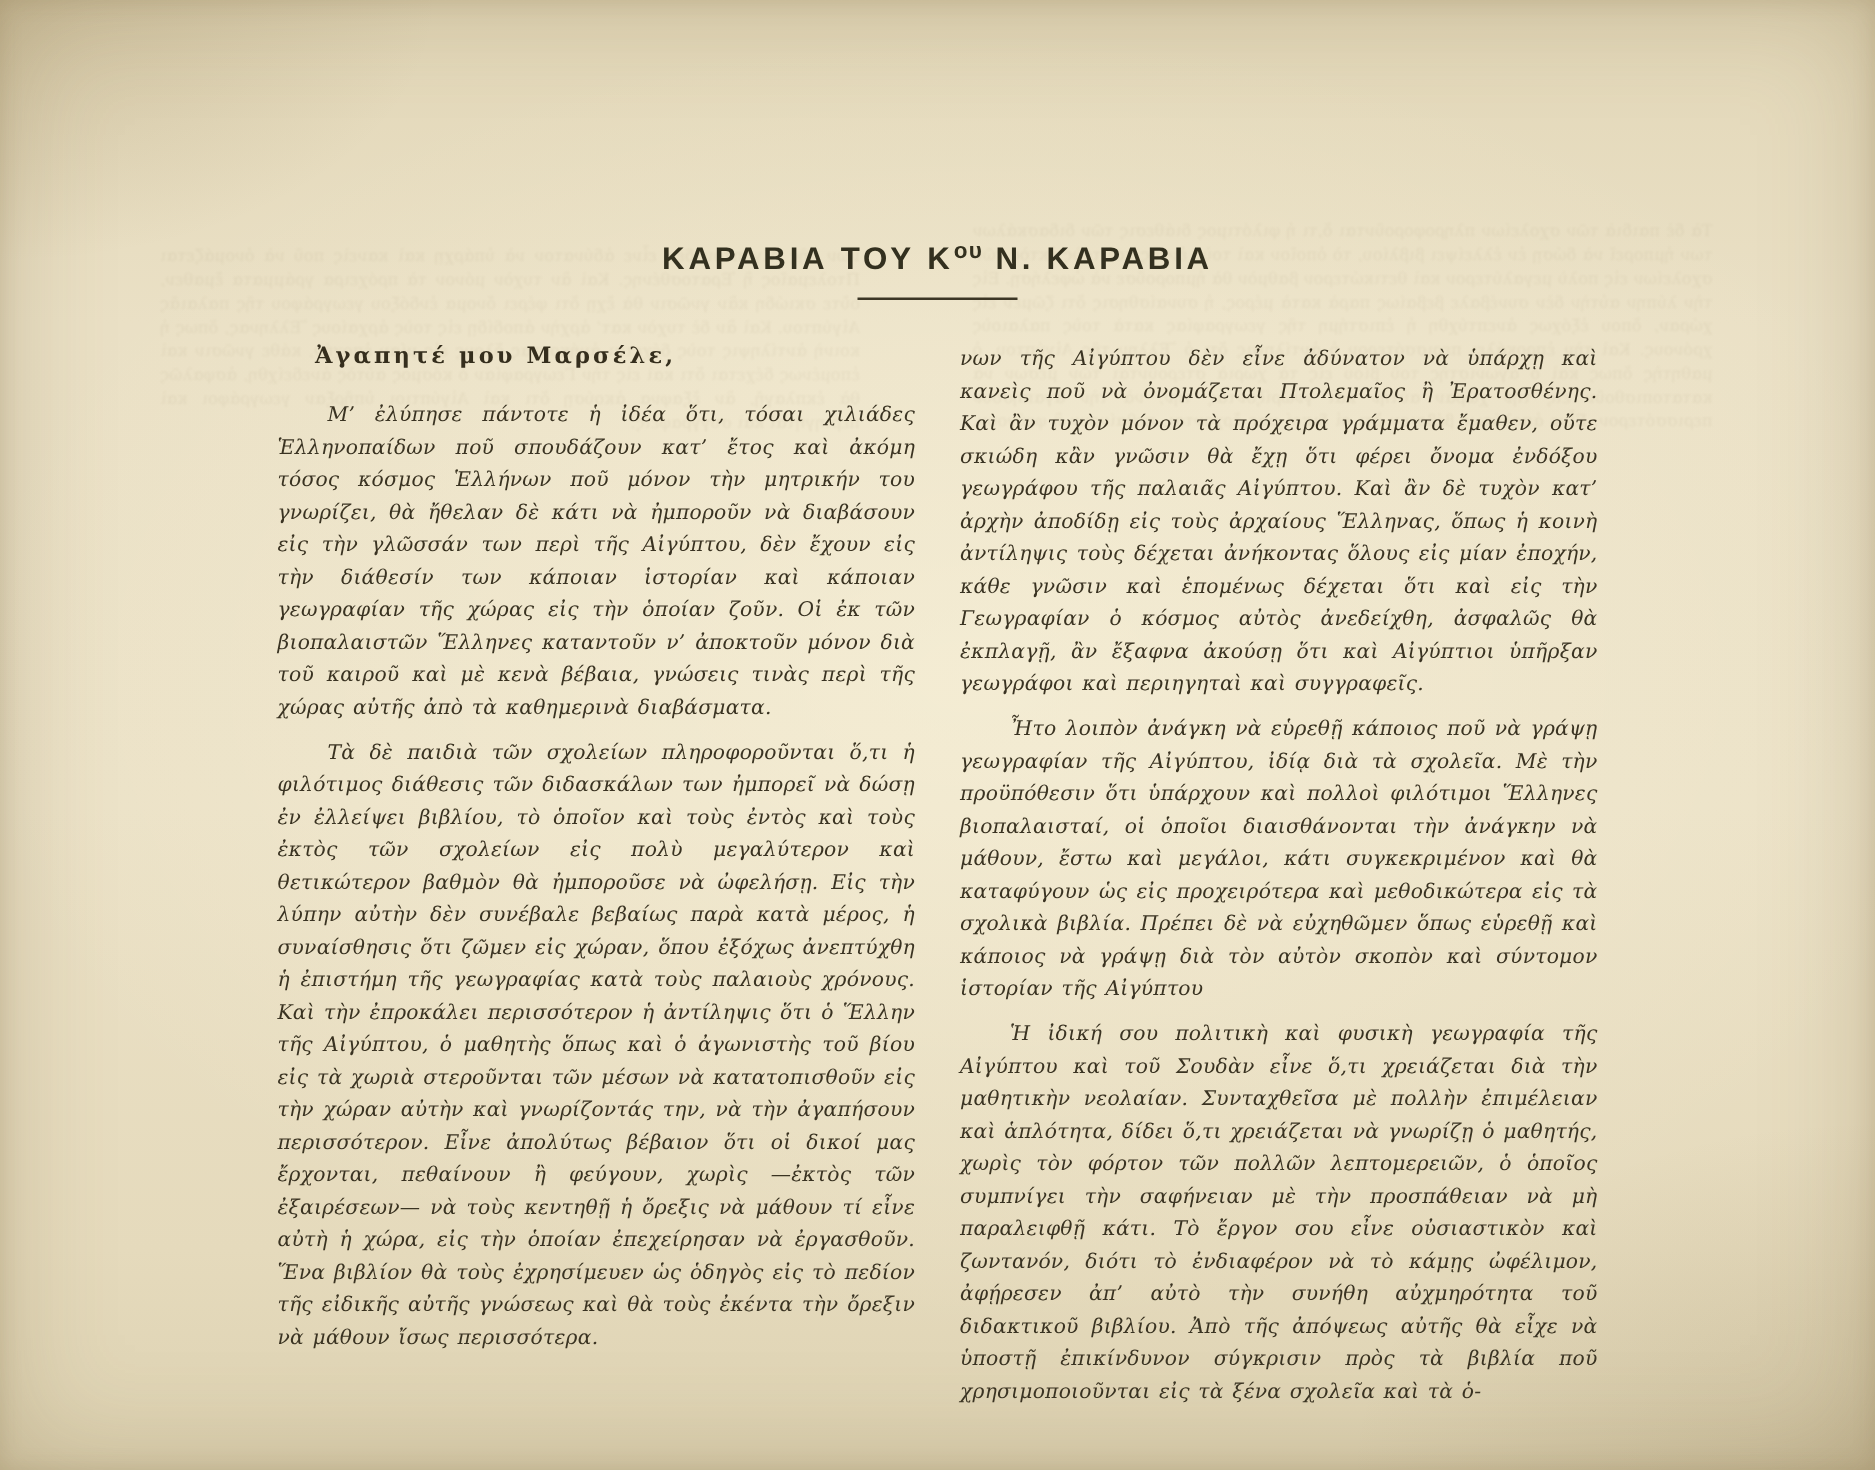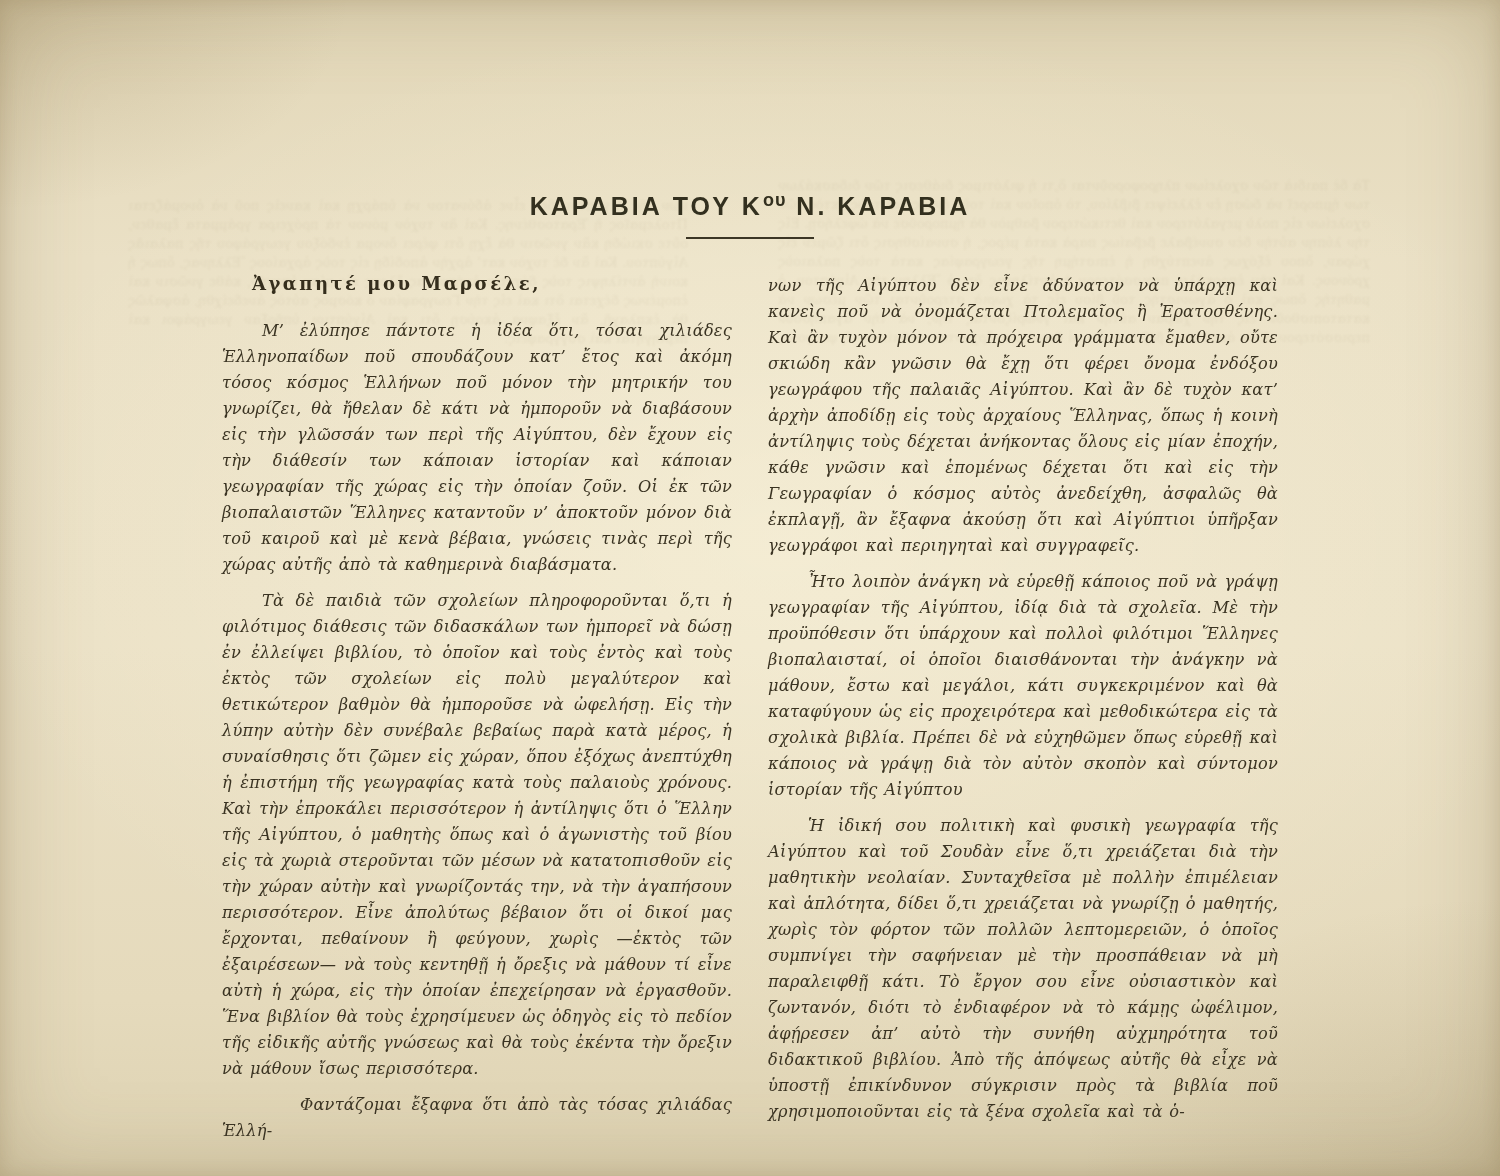--- a/index.html
+++ b/index.html
@@ -108,21 +108,20 @@
     <h1 class="title"><span>ΚΑΡΑΒΙΑ ΤΟΥ Κ</span><sup>ου</sup><span> Ν. ΚΑΡΑΒΙΑ</span></h1>
 
     <div class="rule"></div>
 
     <div class="columns">
 
       <div class="col">
         <p class="salutation">Ἀγαπητέ μου Μαρσέλε,</p>
         <p class="para indent">Μ’ ἐλύπησε πάντοτε ἡ ἰδέα ὅτι, τόσαι χιλιάδες Ἑλληνοπαίδων ποῦ σπουδάζουν κατ’ ἔτος καὶ ἀκόμη τόσος κόσμος Ἑλλήνων ποῦ μόνον τὴν μητρικήν του γνωρίζει, θὰ ἤθελαν δὲ κάτι νὰ ἠμποροῦν νὰ διαβάσουν εἰς τὴν γλῶσσάν των περὶ τῆς Αἰγύπτου, δὲν ἔχουν εἰς τὴν διάθεσίν των κάποιαν ἱστορίαν καὶ κάποιαν γεωγραφίαν τῆς χώρας εἰς τὴν ὁποίαν ζοῦν. Οἱ ἐκ τῶν βιοπαλαιστῶν Ἕλληνες καταντοῦν ν’ ἀποκτοῦν μόνον διὰ τοῦ καιροῦ καὶ μὲ κενὰ βέβαια, γνώσεις τινὰς περὶ τῆς χώρας αὐτῆς ἀπὸ τὰ καθημερινὰ διαβάσματα.</p>
         <p class="para indent">Τὰ δὲ παιδιὰ τῶν σχολείων πληροφοροῦνται ὅ,τι ἡ φιλότιμος διάθεσις τῶν διδασκάλων των ἠμπορεῖ νὰ δώσῃ ἐν ἐλλείψει βιβλίου, τὸ ὁποῖον καὶ τοὺς ἐντὸς καὶ τοὺς ἐκτὸς τῶν σχολείων εἰς πολὺ μεγαλύτερον καὶ θετικώτερον βαθμὸν θὰ ἠμποροῦσε νὰ ὠφελήσῃ. Εἰς τὴν λύπην αὐτὴν δὲν συνέβαλε βεβαίως παρὰ κατὰ μέρος, ἡ συναίσθησις ὅτι ζῶμεν εἰς χώραν, ὅπου ἐξόχως ἀνεπτύχθη ἡ ἐπιστήμη τῆς γεωγραφίας κατὰ τοὺς παλαιοὺς χρόνους. Καὶ τὴν ἐπροκάλει περισσότερον ἡ ἀντίληψις ὅτι ὁ Ἕλλην τῆς Αἰγύπτου, ὁ μαθητὴς ὅπως καὶ ὁ ἀγωνιστὴς τοῦ βίου εἰς τὰ χωριὰ στεροῦνται τῶν μέσων νὰ κατατοπισθοῦν εἰς τὴν χώραν αὐτὴν καὶ γνωρίζοντάς την, νὰ τὴν ἀγαπήσουν περισσότερον. Εἶνε ἀπολύτως βέβαιον ὅτι οἱ δικοί μας ἔρχονται, πεθαίνουν ἢ φεύγουν, χωρὶς —ἐκτὸς τῶν ἐξαιρέσεων— νὰ τοὺς κεντηθῇ ἡ ὄρεξις νὰ μάθουν τί εἶνε αὐτὴ ἡ χώρα, εἰς τὴν ὁποίαν ἐπεχείρησαν νὰ ἐργασθοῦν. Ἕνα βιβλίον θὰ τοὺς ἐχρησίμευεν ὡς ὁδηγὸς εἰς τὸ πεδίον τῆς εἰδικῆς αὐτῆς γνώσεως καὶ θὰ τοὺς ἐκέντα τὴν ὄρεξιν νὰ μάθουν ἴσως περισσότερα.</p>
-        <p class="para center-start">Φαντάζομαι ἔξαφνα ὅτι ἀπὸ τὰς τόσας χιλιάδας Ἑλλή-</p>
       </div>
 
       <div class="col">
         <p class="para">νων τῆς Αἰγύπτου δὲν εἶνε ἀδύνατον νὰ ὑπάρχῃ καὶ κανεὶς ποῦ νὰ ὀνομάζεται Πτολεμαῖος ἢ Ἐρατοσθένης. Καὶ ἂν τυχὸν μόνον τὰ πρόχειρα γράμματα ἔμαθεν, οὔτε σκιώδη κἂν γνῶσιν θὰ ἔχῃ ὅτι φέρει ὄνομα ἐνδόξου γεωγράφου τῆς παλαιᾶς Αἰγύπτου. Καὶ ἂν δὲ τυχὸν κατ’ ἀρχὴν ἀποδίδῃ εἰς τοὺς ἀρχαίους Ἕλληνας, ὅπως ἡ κοινὴ ἀντίληψις τοὺς δέχεται ἀνήκοντας ὅλους εἰς μίαν ἐποχήν, κάθε γνῶσιν καὶ ἑπομένως δέχεται ὅτι καὶ εἰς τὴν Γεωγραφίαν ὁ κόσμος αὐτὸς ἀνεδείχθη, ἀσφαλῶς θὰ ἐκπλαγῇ, ἂν ἔξαφνα ἀκούσῃ ὅτι καὶ Αἰγύπτιοι ὑπῆρξαν γεωγράφοι καὶ περιηγηταὶ καὶ συγγραφεῖς.</p>
         <p class="para indent">Ἦτο λοιπὸν ἀνάγκη νὰ εὑρεθῇ κάποιος ποῦ νὰ γράψῃ γεωγραφίαν τῆς Αἰγύπτου, ἰδίᾳ διὰ τὰ σχολεῖα. Μὲ τὴν προϋπόθεσιν ὅτι ὑπάρχουν καὶ πολλοὶ φιλότιμοι Ἕλληνες βιοπαλαισταί, οἱ ὁποῖοι διαισθάνονται τὴν ἀνάγκην νὰ μάθουν, ἔστω καὶ μεγάλοι, κάτι συγκεκριμένον καὶ θὰ καταφύγουν ὡς εἰς προχειρότερα καὶ μεθοδικώτερα εἰς τὰ σχολικὰ βιβλία. Πρέπει δὲ νὰ εὐχηθῶμεν ὅπως εὑρεθῇ καὶ κάποιος νὰ γράψῃ διὰ τὸν αὐτὸν σκοπὸν καὶ σύντομον ἱστορίαν τῆς Αἰγύπτου</p>
         <p class="para indent">Ἡ ἰδική σου πολιτικὴ καὶ φυσικὴ γεωγραφία τῆς Αἰγύπτου καὶ τοῦ Σουδὰν εἶνε ὅ,τι χρειάζεται διὰ τὴν μαθητικὴν νεολαίαν. Συνταχθεῖσα μὲ πολλὴν ἐπιμέλειαν καὶ ἁπλότητα, δίδει ὅ,τι χρειάζεται νὰ γνωρίζῃ ὁ μαθητής, χωρὶς τὸν φόρτον τῶν πολλῶν λεπτομερειῶν, ὁ ὁποῖος συμπνίγει τὴν σαφήνειαν μὲ τὴν προσπάθειαν νὰ μὴ παραλειφθῇ κάτι. Τὸ ἔργον σου εἶνε οὐσιαστικὸν καὶ ζωντανόν, διότι τὸ ἐνδιαφέρον νὰ τὸ κάμῃς ὠφέλιμον, ἀφῄρεσεν ἀπ’ αὐτὸ τὴν συνήθη αὐχμηρότητα τοῦ διδακτικοῦ βιβλίου. Ἀπὸ τῆς ἀπόψεως αὐτῆς θὰ εἶχε νὰ ὑποστῇ ἐπικίνδυνον σύγκρισιν πρὸς τὰ βιβλία ποῦ χρησιμοποιοῦνται εἰς τὰ ξένα σχολεῖα καὶ τὰ ὁ-</p>
       </div>
 
     </div>
   </div>

